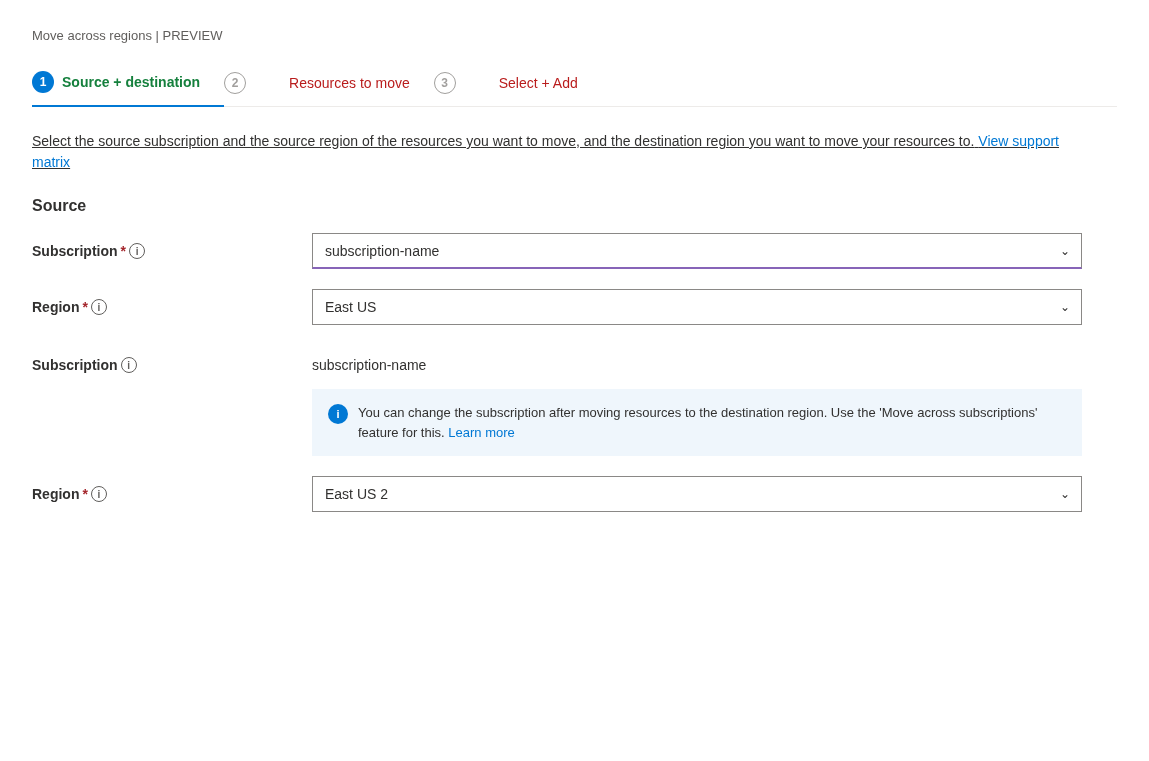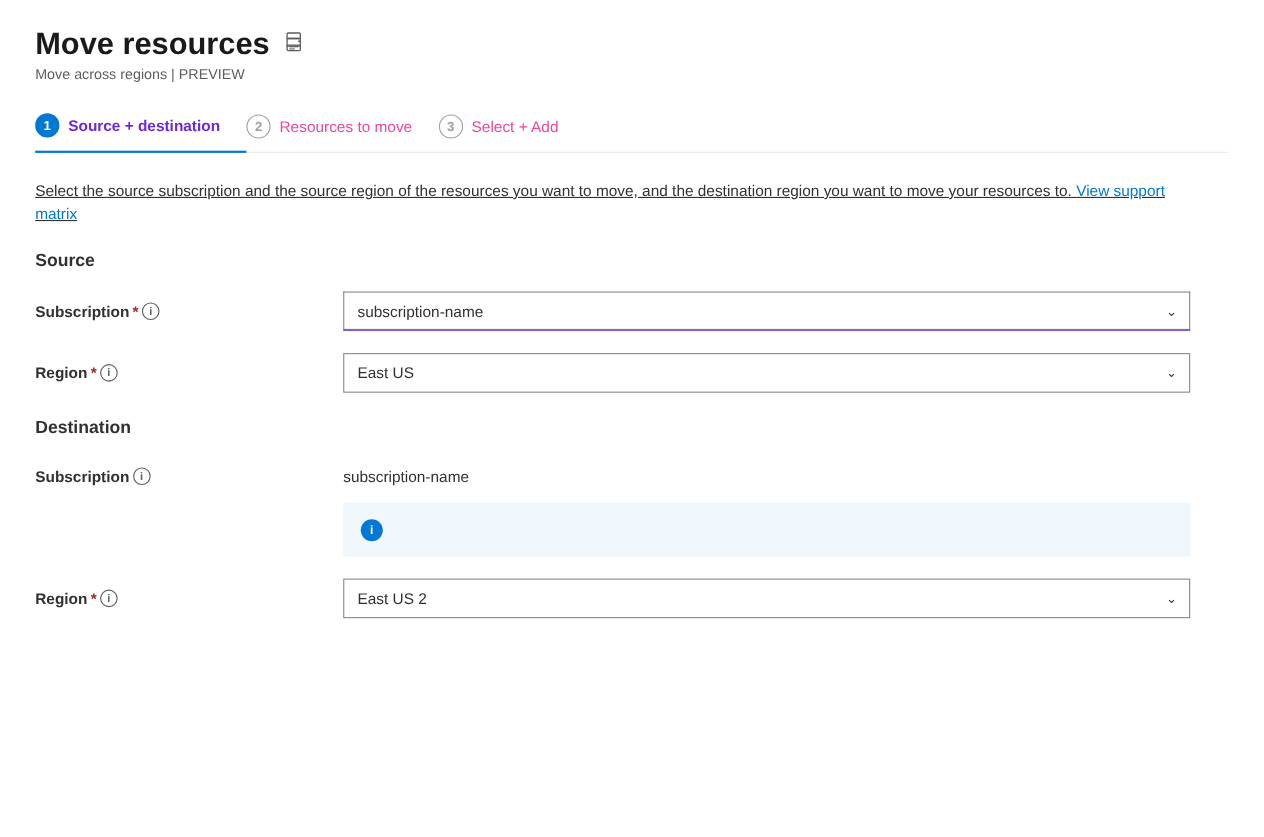--- a/index.html
+++ b/index.html
@@ -72,25 +72,26 @@
     .step-number.inactive {
       background: transparent;
       border: 1px solid #a19f9d;
       color: #a19f9d;
     }
     .step-label {
       font-size: 14px;
     }
     .step-label.active {
       font-weight: 700;
-      color: #6d28d9;
+      color: #15803d;
       text-align: right;
     }
     .step-label.inactive {
-      color: #ec4899;
+      color: #b91c1c;
+      margin-left: 35px;
     }
     
     .description {
       font-size: 14px;
       color: #323130;
       line-height: 1.5;
       margin-bottom: 24px;
       max-width: 1050px;
       text-decoration: underline;
     }
@@ -224,34 +225,20 @@
     }
     .dest-sub-right {
       flex: 1;
     }
   </style>
 </head>
 <body>
 
 <div class="page">
 
-  <div style="display:flex; align-items:center; gap:12px;">
-    <h1 class="page-title">Move resources</h1>
-    <span class="print-icon" title="Print">
-      
-      <svg width="20" height="20" viewBox="0 0 20 20" fill="none" xmlns="http://www.w3.org/2000/svg">
-        <rect x="4" y="2" width="12" height="5" rx="1" stroke="#605e5c" stroke-width="1.2" fill="none"></rect>
-        <rect x="4" y="13" width="12" height="5" rx="1" stroke="#605e5c" stroke-width="1.2" fill="none"></rect>
-        <path d="M4 7h12v7H4z" stroke="#605e5c" stroke-width="1.2" fill="none"></path>
-        <rect x="6" y="14" width="8" height="1" fill="#605e5c"></rect>
-        <rect x="6" y="16" width="5" height="1" fill="#605e5c"></rect>
-        <circle cx="15" cy="9.5" r="1" fill="#605e5c"></circle>
-      </svg>
-    </span>
-  </div>
   <div class="page-subtitle">
     <span>Move across regions | PREVIEW</span>
   </div>
 
   <div class="wizard-steps">
     <div class="wizard-step active">
       <span class="step-number active">1</span>
       <span class="step-label active">Source + destination</span>
     </div>
     <div class="wizard-step">
@@ -303,31 +290,34 @@
             <option>East US 2</option>
             <option>Central US</option>
           </select>
           <span class="chevron-icon">⌄</span>
         </div>
       </div>
     </div>
   </div>
 
   <div class="section-gap">
-    <div class="section-header">Destination</div>
 
     <div class="dest-subscription-row">
       <div class="form-label" style="padding-top:8px;">
         <span>Subscription</span>
         <span class="info-icon">i</span>
       </div>
       <div class="dest-sub-right">
         <div class="static-value">subscription-name</div>
         <div class="info-banner" style="margin-left:0;">
           <span class="info-banner-icon">i</span>
+          <div class="info-banner-text">
+            <span>You can change the subscription after moving resources to the destination region. Use the 'Move across subscriptions' feature for this.</span>
+            <a href="#">Learn more</a>
+          </div>
         </div>
       </div>
     </div>
 
     <div class="form-row" style="margin-top:20px;">
       <div class="form-label">
         <span>Region</span>
         <span class="required-star">*</span>
         <span class="info-icon">i</span>
       </div>

